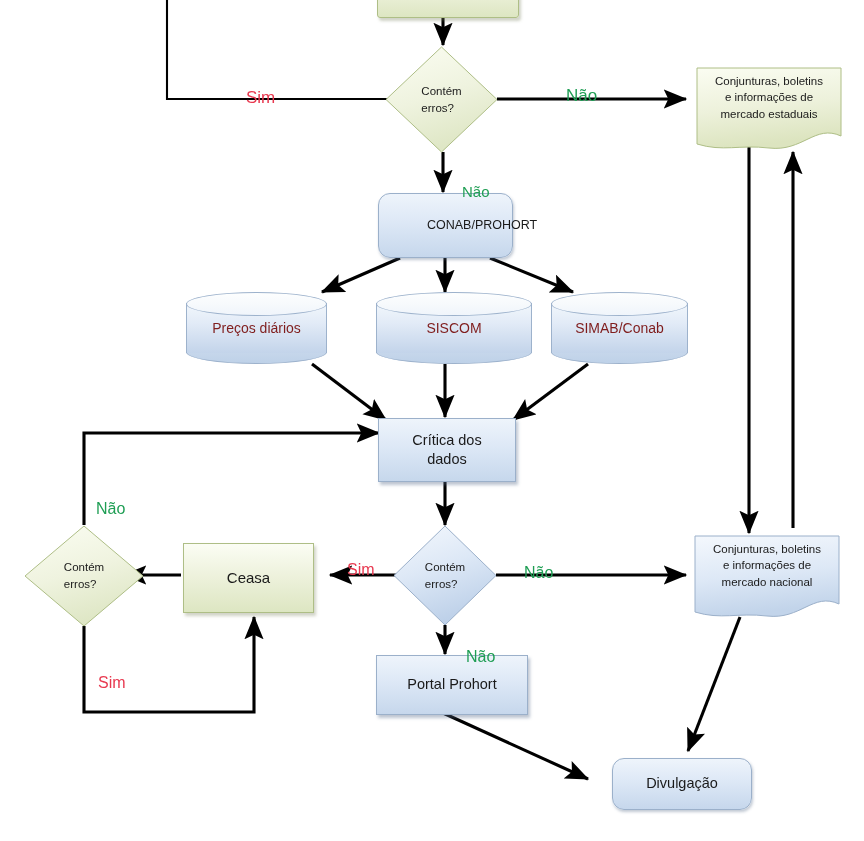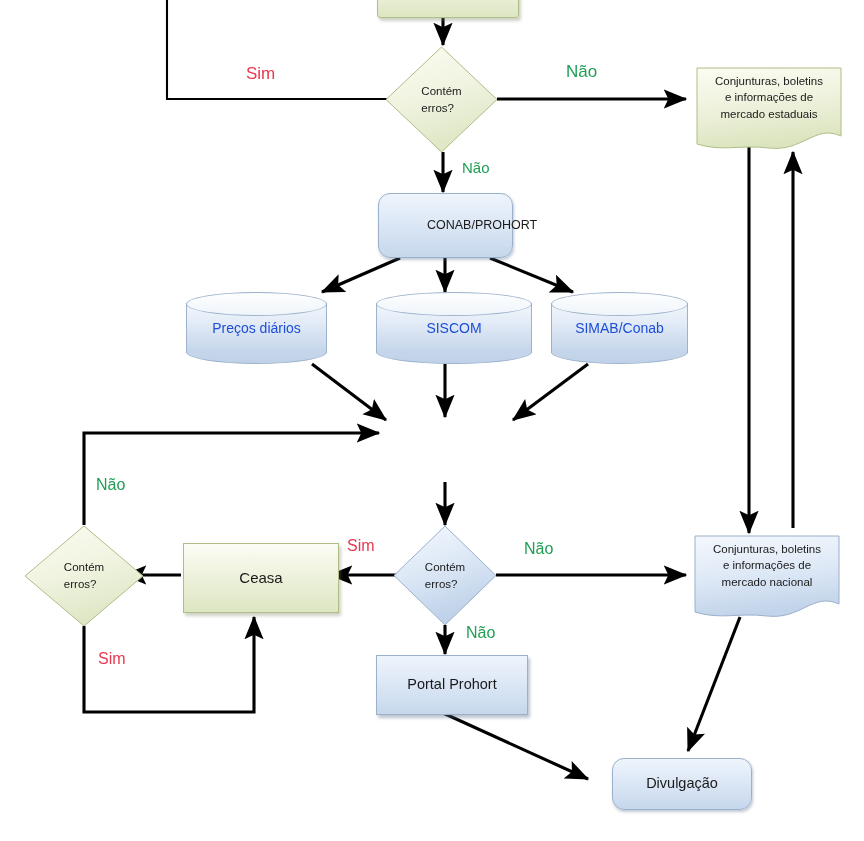--- a/index.html
+++ b/index.html
@@ -85,40 +85,41 @@
     position:absolute;left:0;right:0;bottom:0;height:22px;
     border:1px solid #9db2cc;
     border-radius:50%;
     background:linear-gradient(to bottom,#cfdcee 0%,#bed1e8 100%);
   }
   .cyl .ctext{
     position:absolute;left:0;right:0;top:50%;
     transform:translateY(-50%);
     text-align:center;
     z-index:4;
-    color:#1d4ed8;
+    color:#7f1d1d;
   }
 
   
   .doc{ position:absolute; }
   .doc svg{ position:absolute;left:0;top:0; }
   .doc .dtxt{
     position:absolute;
     left:0;right:0;top:0;
     padding-top:9px;
     text-align:center;
     line-height:1.42;
     color:#1a1a1a;
     z-index:3;
   }
 
   
   .elabel{
     position:absolute;
     white-space:nowrap;
+    margin-top:24px;
   }
   .lbl-sim{ color:#e8384f; }
   .lbl-nao{ color:#1f9e54; }
 </style>
 </head>
 <body>
 
 <div id="canvas">
 
   <svg id="edges" viewBox="0 0 864 841" width="864" height="841">
@@ -232,20 +233,26 @@
     <div class="ctext" style="font-size:14px;">SISCOM</div>
   </div>
 
   <div class="cyl" style="left:551px;top:292px;width:137px;height:72px;">
     <div class="cbot"></div>
     <div class="cbody"></div>
     <div class="ctop"></div>
     <div class="ctext" style="font-size:14px;">SIMAB/Conab</div>
   </div>
 
+  <div class="node proc-blue-sq" style="left:378px;top:418px;width:138px;height:64px;font-size:14.5px;">
+    <span class="lbl">
+      <span>Crítica dos</span><br>
+      <span>dados</span>
+    </span>
+  </div>
 
   <div class="diamond" style="left:393px;top:525px;width:104px;height:101px;">
     <svg class="dshape" viewBox="0 0 104 101">
       <defs>
         <linearGradient id="gdb2" x1="0" y1="0" x2="0.35" y2="1">
           <stop offset="0%" stop-color="#f4f8fd"></stop>
           <stop offset="50%" stop-color="#dde8f6"></stop>
           <stop offset="100%" stop-color="#bed1e9"></stop>
         </linearGradient>
       </defs>
@@ -267,21 +274,21 @@
         </linearGradient>
       </defs>
       <polygon points="60,1 119,51 60,101 1,51" fill="url(#gdg3)" stroke="#aebe86" stroke-width="1"></polygon>
     </svg>
     <div class="dtext" style="font-size:11.5px;">
       <div>Contém</div>
       <div>erros?</div>
     </div>
   </div>
 
-  <div class="node proc-green" style="left:183px;top:543px;width:156px;height:70px;font-size:15px;">
+  <div class="node proc-green" style="left:183px;top:543px;width:131px;height:70px;font-size:15px;">
     <span class="lbl">Ceasa</span>
   </div>
 
   <div class="doc" style="left:691px;top:532px;width:152px;height:88px;">
     <svg width="152" height="88" viewBox="0 0 152 88">
       <defs>
         <linearGradient id="gdoc2" x1="0" y1="0" x2="0.2" y2="1">
           <stop offset="0%" stop-color="#f4f8fd"></stop>
           <stop offset="55%" stop-color="#dde8f6"></stop>
           <stop offset="100%" stop-color="#c2d4ea"></stop>

